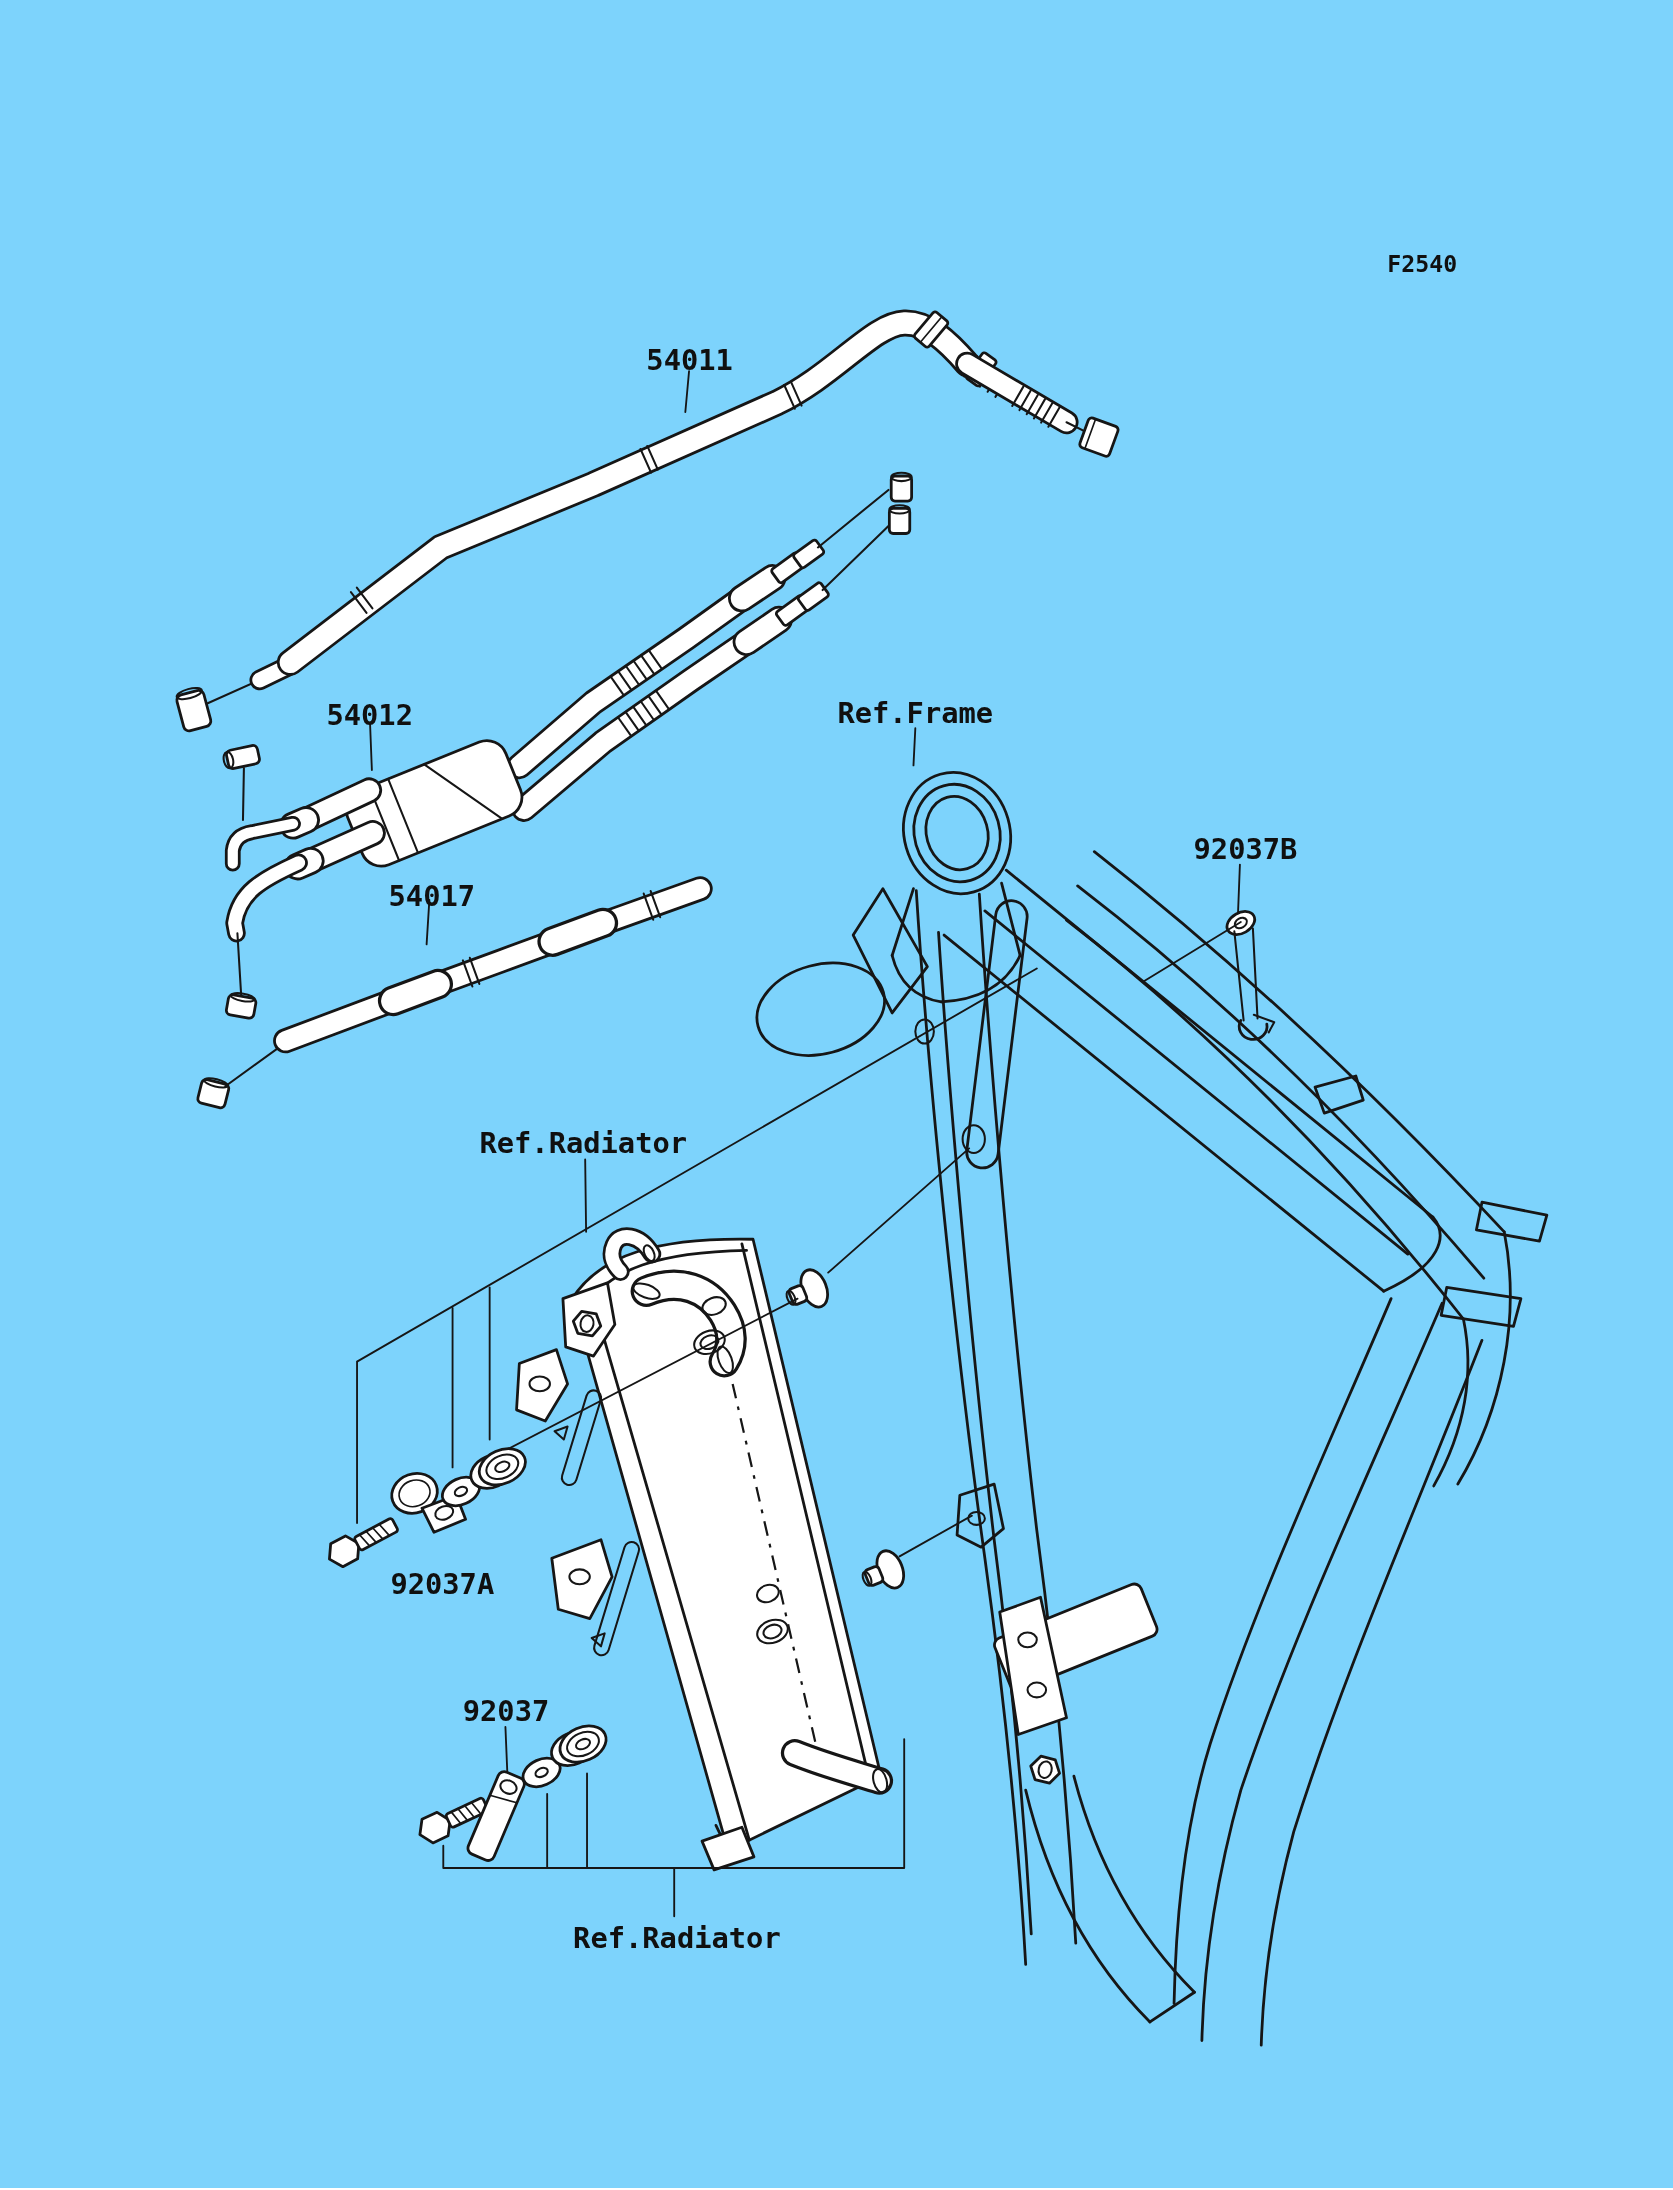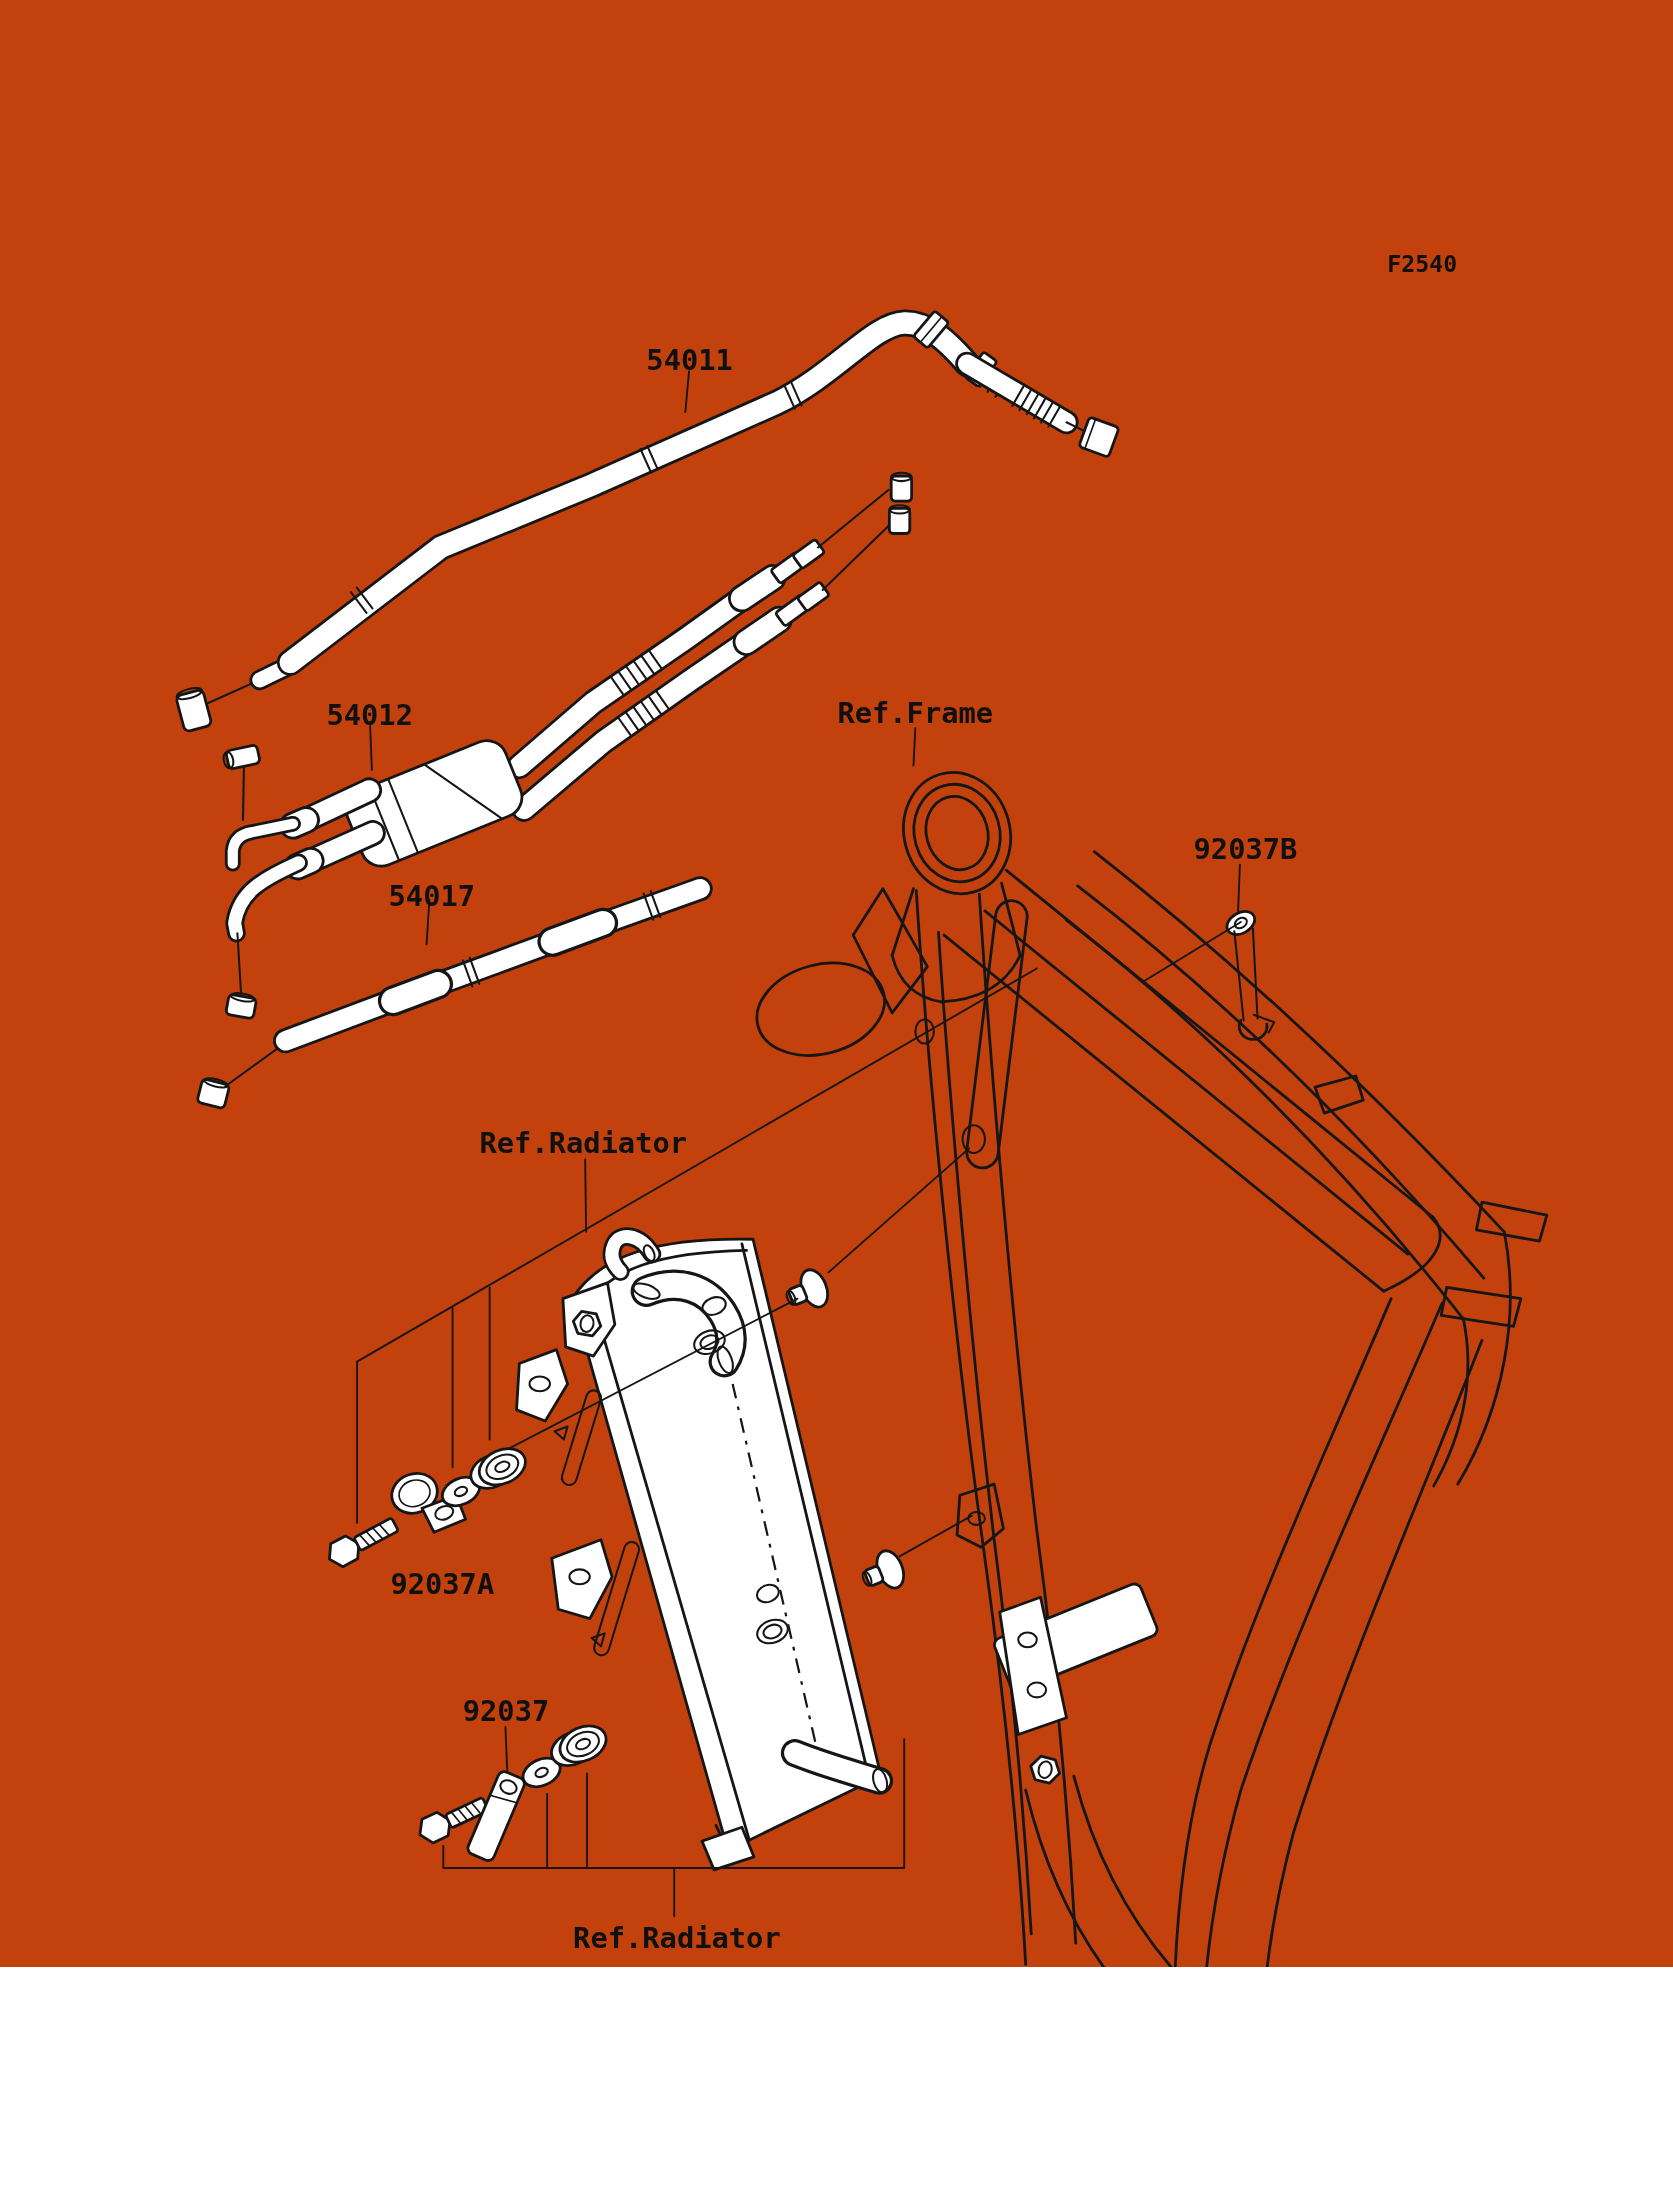--- a/index.html
+++ b/index.html
@@ -1,16 +1,16 @@
 <!DOCTYPE html>
 <html style="font-size:15px"><head>
 <meta charset="utf-8">
 <style>
   html,body { margin:0; padding:0; background:#ffffff; }
-  .stage { position:relative; width:1673px; height:1967px; background:#c2410c; overflow:hidden;
+  .stage { position:relative; width:1673px; height:2188px; background:#7dd3fc; overflow:hidden;
            font-family:"DejaVu Sans Mono","Liberation Mono",monospace; }
   svg { position:absolute; left:0; top:0; }
 
   .ln   { fill:none; stroke:#161616; stroke-width:3;   stroke-linecap:round; stroke-linejoin:round; }
   .ln2  { fill:none; stroke:#161616; stroke-width:2.2; stroke-linecap:round; stroke-linejoin:round; }
   .thin { fill:none; stroke:#161616; stroke-width:1.8; stroke-linecap:round; }
   .wfill{ fill:#ffffff; stroke:#161616; stroke-width:3; stroke-linejoin:round; }
   .tubeO{ fill:none; stroke:#161616; stroke-linecap:round; stroke-linejoin:round; }
   .tubeI{ fill:none; stroke:#ffffff; stroke-linecap:round; stroke-linejoin:round; }
   .ld   { fill:none; stroke:#161616; stroke-width:2; stroke-linecap:round; }

